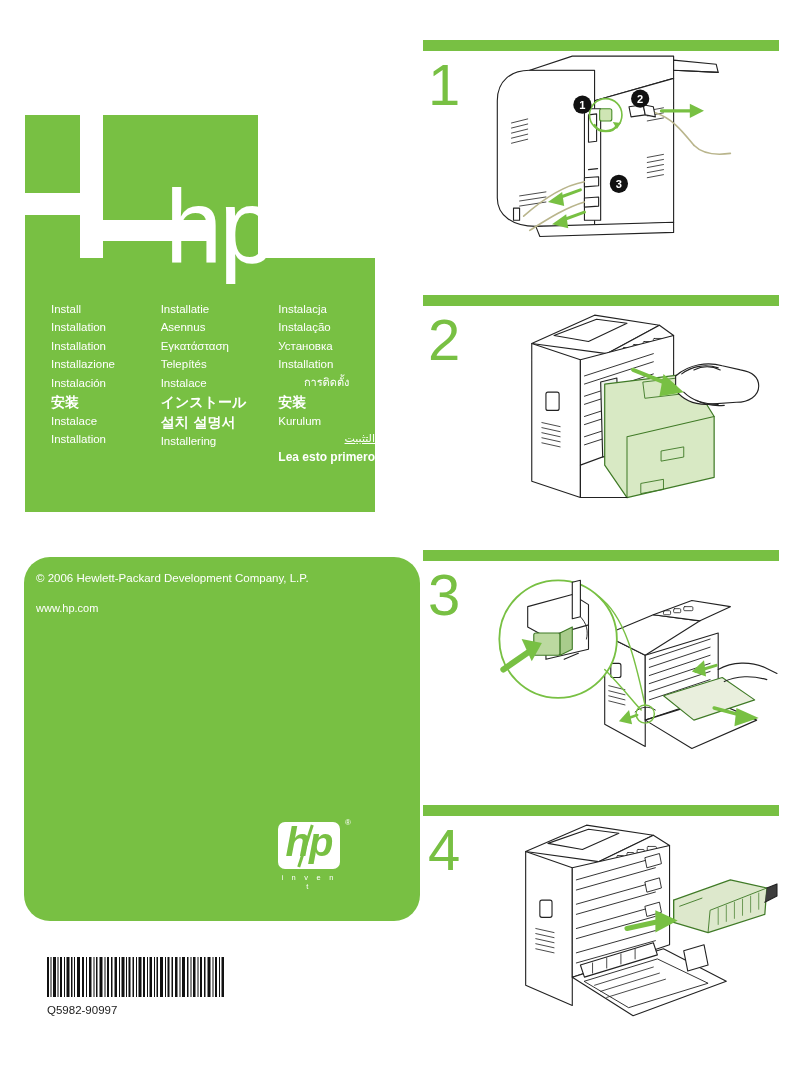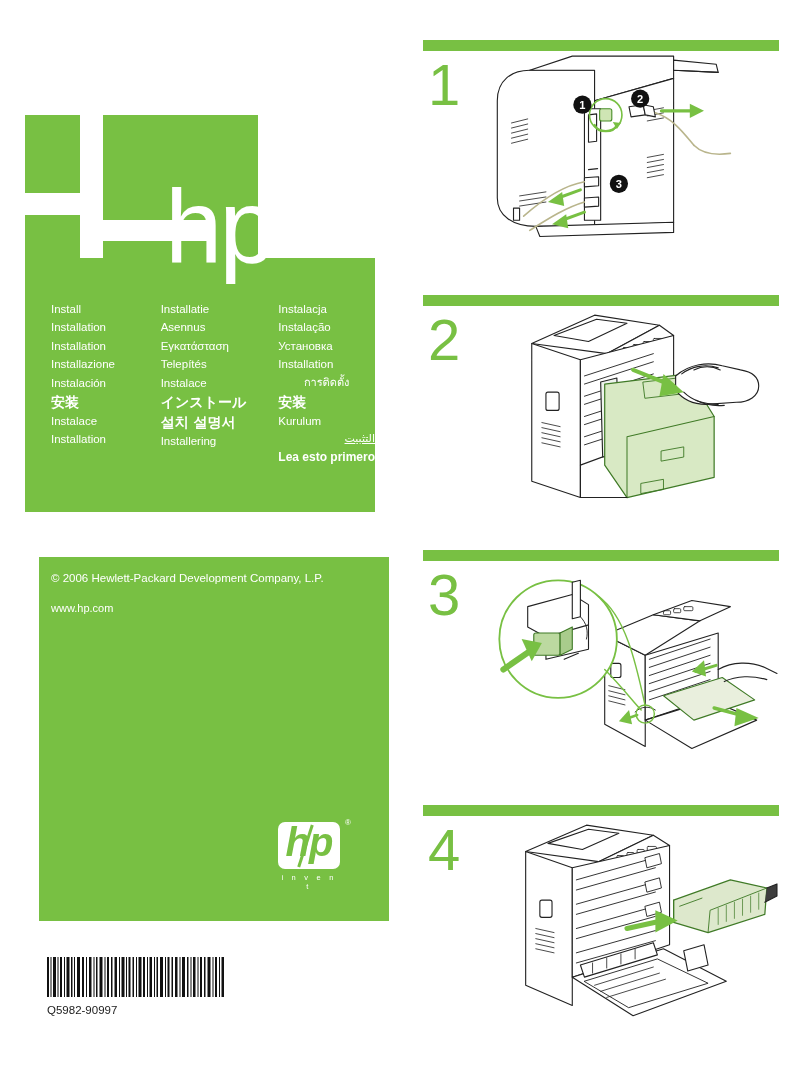--- a/index.html
+++ b/index.html
@@ -41,21 +41,21 @@
   .langcol.c3{margin-left:32px;width:120px;}
   .lang{color:#ffffff;font-size:11.5px;line-height:18.4px;white-space:nowrap;}
   .lang.cjk{font-size:14px;font-weight:700;line-height:20px;
             font-family:"DejaVu Sans",sans-serif;}
   .lang.thai{font-size:11px;line-height:18px;font-family:"DejaVu Sans",sans-serif;text-align:center;}
   .lang.arab{font-size:11px;line-height:18px;font-family:"DejaVu Sans",sans-serif;
              direction:rtl;text-decoration:underline;}
   .lang.strong{font-weight:700;font-size:12px;}
 
   
-  .lower{position:absolute;left:39px;top:557px;width:350px;height:364px;background:#78c043;}
+  .lower{position:absolute;left:24px;top:557px;width:396px;height:364px;background:#78c043;border-radius:26px;}
   .copy{position:absolute;left:12px;top:15px;color:#fff;font-size:11.5px;white-space:nowrap;}
   .weburl{position:absolute;left:12px;top:45px;color:#fff;font-size:11px;}
 
   
   .hplogo{position:absolute;left:278px;top:822px;width:62px;height:47px;
           background:#ffffff;border-radius:7px;z-index:8;}
   .hplogo .hp{position:absolute;left:0;top:-6px;width:62px;height:52px;
           color:#78c043;font-size:40px;line-height:52px;font-style:italic;
           font-weight:700;text-align:center;letter-spacing:-1px;}
   .hpslash{position:absolute;left:26px;top:2px;width:3px;height:44px;

